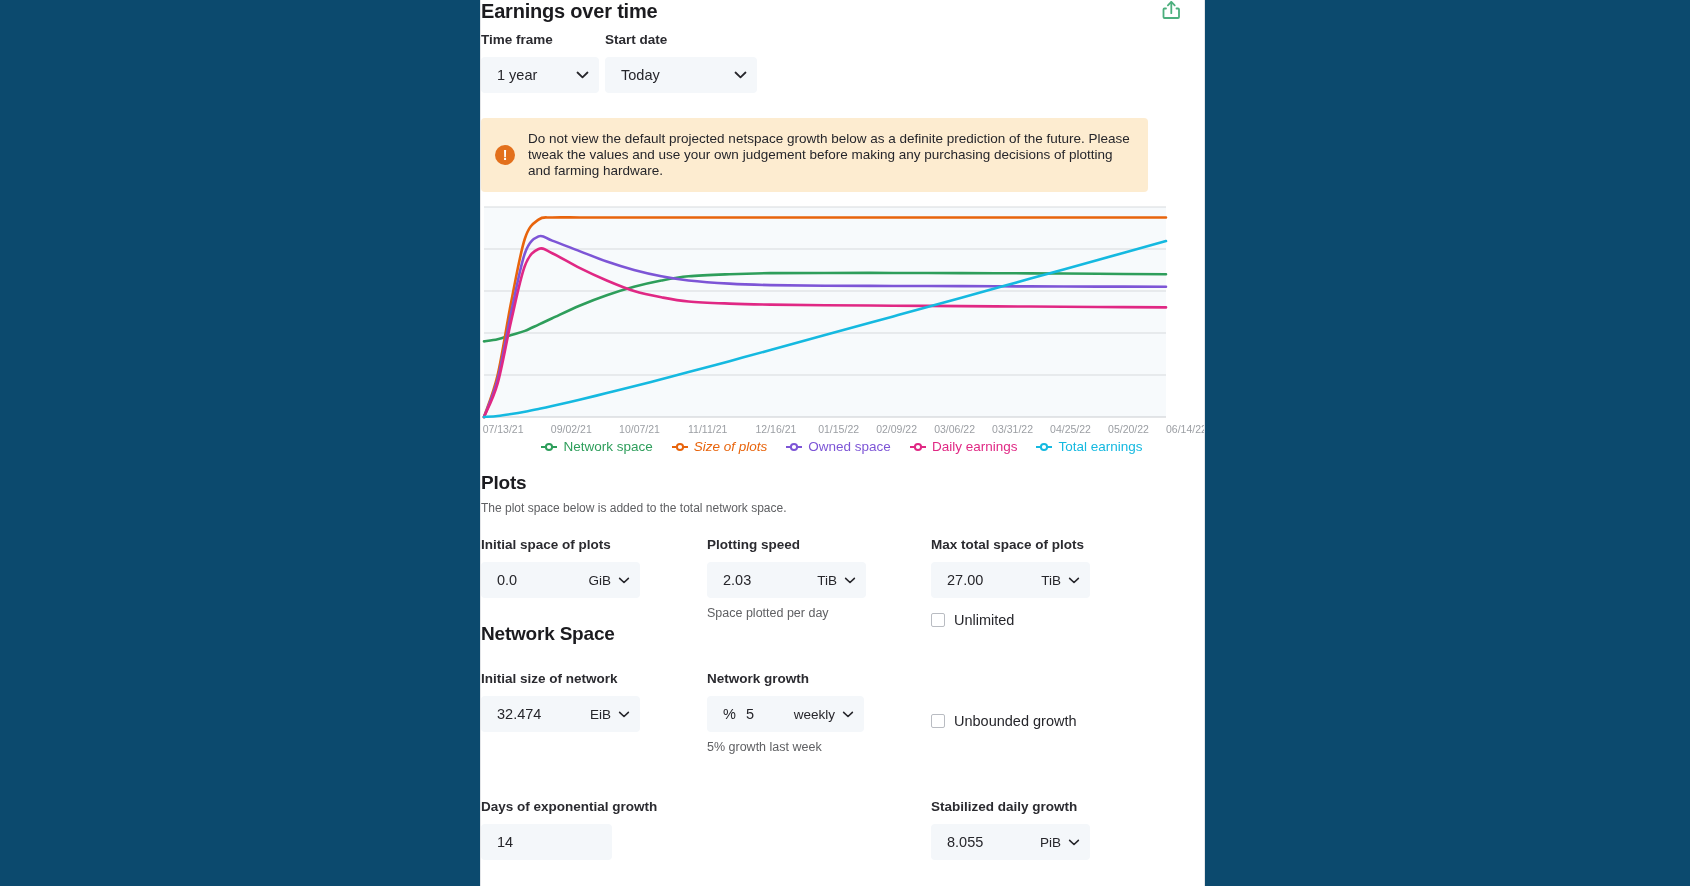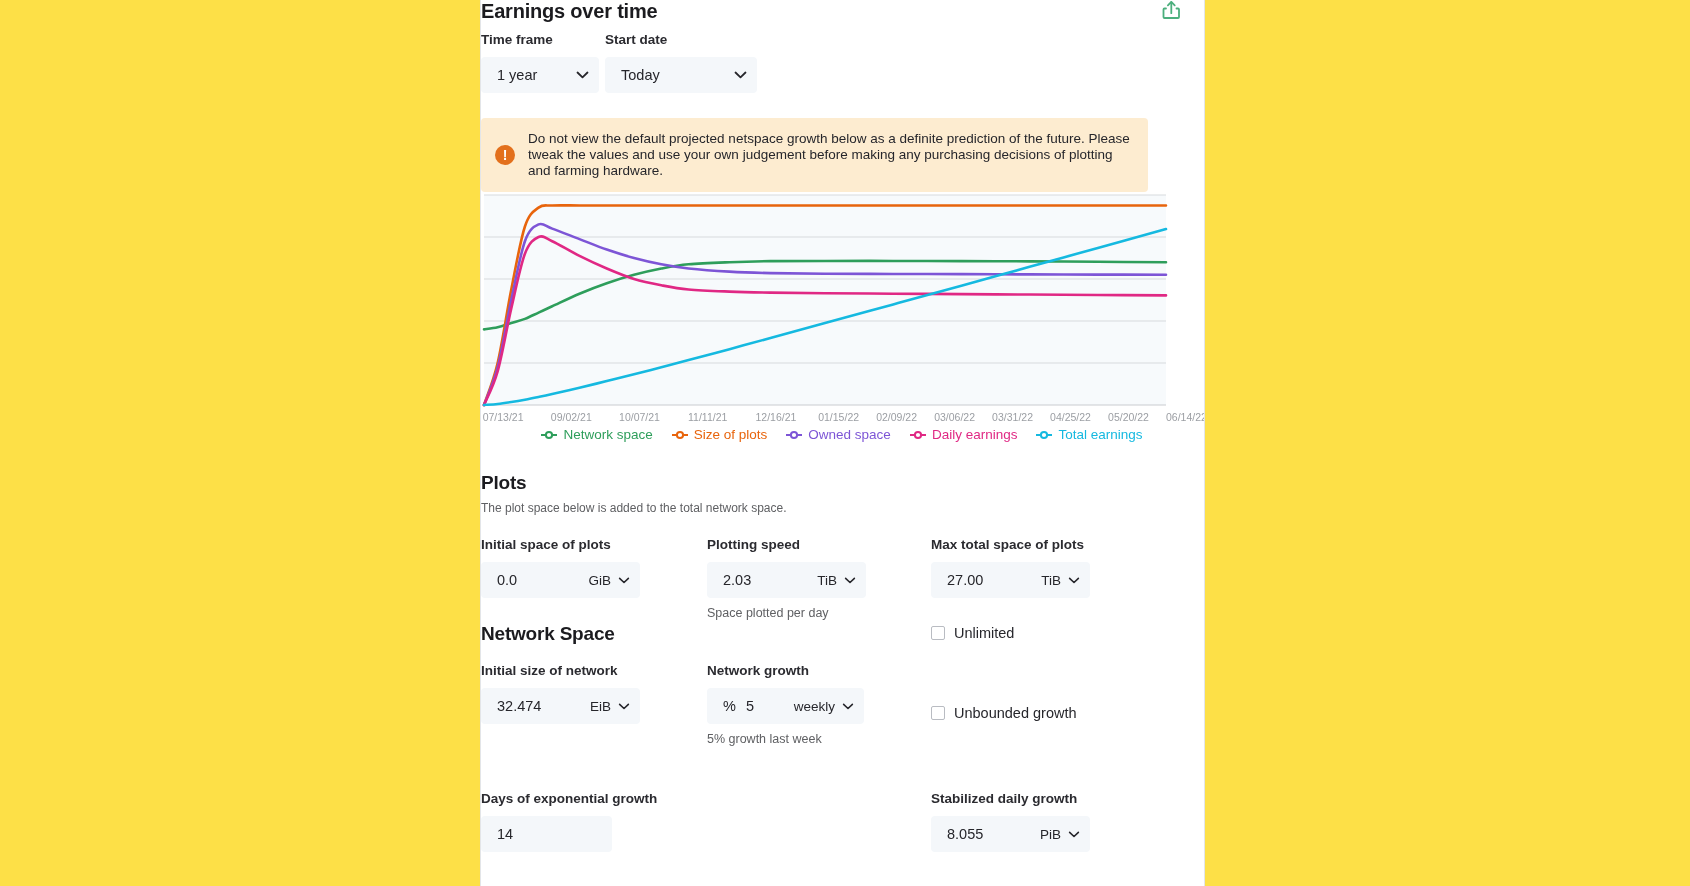--- a/index.html
+++ b/index.html
@@ -5,21 +5,21 @@
   * { box-sizing: border-box; margin: 0; padding: 0; }
   html, body {
     width: 1690px; height: 886px;
     background: #ffffff;
     font-family: "Liberation Sans", sans-serif;
     overflow: hidden;
   }
   .page {
     position: relative;
     width: 1690px; height: 886px;
-    background: #fde047;
+    background: #0c4a6e;
   }
   
   .rule-left {
     position: absolute; left: 480px; top: 0; width: 1px; height: 886px;
     background: #e3e5e8;
   }
   .rule-right {
     position: absolute; left: 1204px; top: 0; width: 1px; height: 886px;
     background: #e3e5e8;
   }
@@ -81,21 +81,21 @@
     background: #e3701c; color: #fff;
     font-size: 14px; font-weight: bold; line-height: 20px;
     text-align: center;
   }
   .alert-text {
     font-size: 13.5px; color: #26262b; line-height: 16px;
   }
 
   
   .chart-wrap {
-    position: absolute; left: -2px; top: 187px;
+    position: absolute; left: -2px; top: 199px;
     width: 725px; height: 265px;
   }
   .chart-svg { display: block; }
   .legend {
     position: absolute; left: 0; top: 240px;
     width: 725px;
     display: flex; justify-content: center; align-items: center;
     gap: 18px;
   }
   .lg-item { display: flex; align-items: center; gap: 5px; cursor: pointer; font-size: 13.5px; }
@@ -126,21 +126,21 @@
   .inp .num { font-size: 14.5px; color: #26262b; }
   .inp .pct { font-size: 14.5px; color: #26262b; margin-right: 10px; }
   .inp .unit { font-size: 13.5px; color: #26262b; margin-left: auto; margin-right: 7px; }
   .w-unit { width: 159px; }
   .w-plain { width: 131px; }
   .w-growth { width: 157px; }
 
   .helper { font-size: 12.5px; color: #5f6063; margin-top: 8px; }
 
   .chk-row {
-    margin-top: 27px; display: flex; align-items: center; gap: 9px; cursor: pointer;
+    margin-top: 14px; display: flex; align-items: center; gap: 9px; cursor: pointer;
   }
   .chk {
     width: 14px; height: 14px; border: 1.5px solid #b9bcc2; border-radius: 2px;
     background: #fff; flex: 0 0 auto;
   }
   .chk-label { font-size: 14.5px; color: #26262b; }
 </style>
 </head>
 <body>
 
@@ -224,21 +224,21 @@
               <line x1="1" y1="5" x2="17" y2="5" stroke="#2e9e5b" stroke-width="2"></line>
               <circle cx="9" cy="5" r="3.1" fill="#ffffff" stroke="#2e9e5b" stroke-width="2"></circle>
             </svg>
             <span class="lg-label" style="color: rgb(46, 158, 91);">Network space</span>
           </div>
           <div class="lg-item">
             <svg width="18" height="10" viewBox="0 0 18 10" class="lg-mark">
               <line x1="1" y1="5" x2="17" y2="5" stroke="#e8640c" stroke-width="2"></line>
               <circle cx="9" cy="5" r="3.1" fill="#ffffff" stroke="#e8640c" stroke-width="2"></circle>
             </svg>
-            <span class="lg-label" style="color: rgb(232, 100, 12);">Size of plots</span>
+            <span class="lg-label" style="color: rgb(232, 100, 12); font-style: italic;">Size of plots</span>
           </div>
           <div class="lg-item">
             <svg width="18" height="10" viewBox="0 0 18 10" class="lg-mark">
               <line x1="1" y1="5" x2="17" y2="5" stroke="#7d55d6" stroke-width="2"></line>
               <circle cx="9" cy="5" r="3.1" fill="#ffffff" stroke="#7d55d6" stroke-width="2"></circle>
             </svg>
             <span class="lg-label" style="color: rgb(125, 85, 214);">Owned space</span>
           </div>
           <div class="lg-item">
             <svg width="18" height="10" viewBox="0 0 18 10" class="lg-mark">
@@ -304,21 +304,21 @@
             <span class="chk"></span>
             <span class="chk-label">Unlimited</span>
           </div>
         </div>
       </div>
     </div>
 
     <div class="netspace">
       <div class="sect-title">Network Space</div>
 
-      <div class="cols" style="margin-top:18px; height:128px;">
+      <div class="cols" style="margin-top:26px; height:128px;">
         <div class="col c1">
           <div class="field-label">Initial size of network</div>
           <div class="inp w-unit">
             <span class="num">32.474</span>
             <span class="unit">EiB</span>
             <span class="chev" style="margin-left:0">
               <svg width="12" height="7" viewBox="0 0 13 8">
                   <path d="M1.5 1.5 L6.5 6.3 L11.5 1.5" stroke="#26262b" stroke-width="1.8" fill="none" stroke-linecap="round" stroke-linejoin="round"></path>
                 </svg>
             </span>

